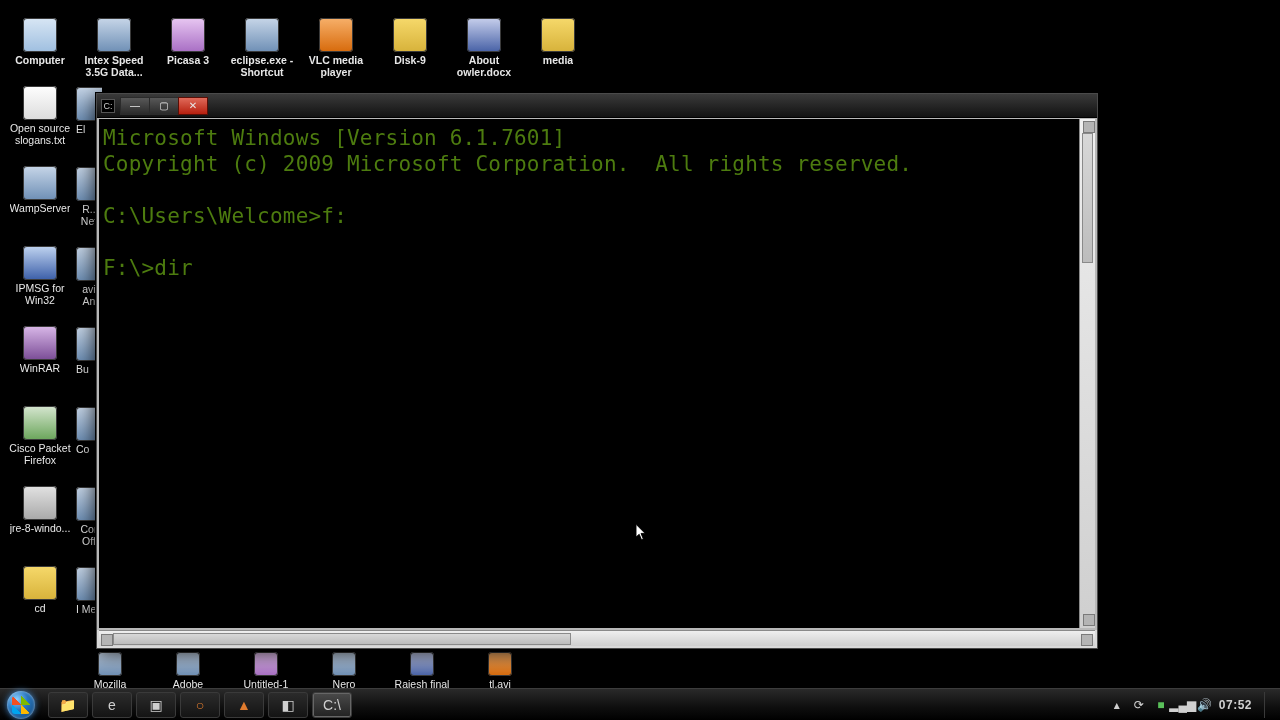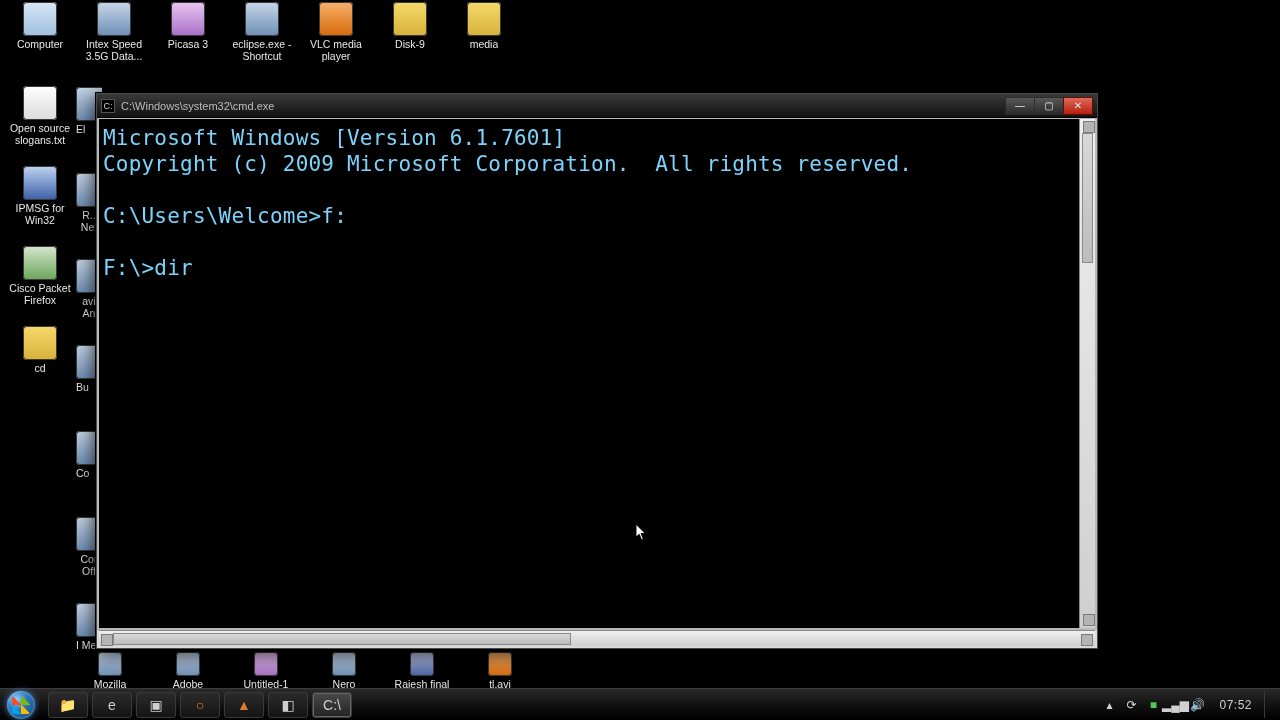--- a/index.html
+++ b/index.html
@@ -8,26 +8,27 @@
   
   .desktop {
     position: relative;
     width: 1280px;
     height: 720px;
     background: #000;
   }
 
   .icon-grid {
     position: absolute;
-    top: 0; left: 4px;
+    top: 16px; left: 4px;
     display: grid;
     grid-template-columns: repeat(8, 72px);
     grid-auto-rows: 78px;
     gap: 9px 2px;
     z-index: 1;
+    font-weight: bold;
   }
   .desktop-item {
     width: 72px;
     display: flex;
     flex-direction: column;
     align-items: center;
     color: #e8e8e8;
     font-size: 10.5px;
     text-align: center;
     line-height: 12px;
@@ -60,21 +61,21 @@
     overflow: hidden;
     text-shadow: 0 1px 1px #000;
   }
 
   
   .col2 {
     position:absolute;
     left:76px; top:85px;
     display:grid;
     grid-auto-rows:78px;
-    gap:8px;
+    gap:2px;
     z-index:1;
   }
   .col2 .desktop-item { width:26px; overflow:hidden; align-items:flex-start;}
   .col2 .desktop-item .glyph{ margin-left:0;}
 
   
   .row-bottom {
     position:absolute;
     left:80px; top:650px;
     display:flex;
@@ -126,21 +127,21 @@
     flex:1;
     border:2px solid #b8b8b8;
     border-top:1px solid #b8b8b8;
     background:#000;
     display:flex;
     position:relative;
   }
   .cmd-body{
     flex:1;
     padding: 6px 4px 4px 4px;
-    color:#7dd3fc;
+    color:#4d7c0f;
     font-family: "Consolas","Lucida Console",monospace;
     font-size: 21px;
     line-height: 26px;
     letter-spacing:.2px;
     white-space: pre;
     overflow:hidden;
   }
   .vscroll{
     width:16px;
     background:linear-gradient(#efefef,#cfcfcf);
@@ -226,21 +227,21 @@
   .tb-item.active{ background:linear-gradient(#4a4a4a,#222); box-shadow:inset 0 0 0 1px #666;}
   .tb-item.ff{ color:#e07b2e;}
   .tb-item.vlc{ color:#e07b2e;}
 
   .tray{
     margin-left:auto; display:flex; align-items:center; gap:6px;
     padding:0 6px; color:#d0d0d0; font-size:11px;
   }
   .tray .ticon{ width:16px;height:16px; display:flex;align-items:center;justify-content:center; font-size:12px;}
   .tray .ticon.green{ color:#5ac05a;}
-  .tray .clock{ font-size:12px; letter-spacing:.5px; margin-left:8px;}
+  .tray .clock{ font-size:12px; letter-spacing:.5px; margin-left:0;font-weight:bold;}
   .tray .showdesk{ width:10px;height:26px;border-left:1px solid #3a3a3a;margin-left:6px;}
 
 </style>
 </head>
 <body>
 
 <div class="desktop">
 
   <div class="icon-grid" id="row1">
       <div class="desktop-item">
@@ -261,37 +262,53 @@
       </div>
       <div class="desktop-item">
         <div class="glyph vlc"></div>
         <span class="label">VLC media player</span>
       </div>
       <div class="desktop-item">
         <div class="glyph folder"></div>
         <span class="label">Disk-9</span>
       </div>
       <div class="desktop-item">
+        <div class="glyph doc"></div>
+        <span class="label">About owler.docx</span>
+      </div>
+      <div class="desktop-item">
         <div class="glyph folder"></div>
         <span class="label">media</span>
       </div>
     </div>
 
   <div id="col1rest" style="position:absolute;left:4px;top:84px;display:grid;grid-auto-rows:78px;gap:2px;z-index:1;">
       <div class="desktop-item">
         <div class="glyph txt"></div>
         <span class="label">Open source slogans.txt</span>
       </div>
       <div class="desktop-item">
+        <div class="glyph exe"></div>
+        <span class="label">WampServer</span>
+      </div>
+      <div class="desktop-item">
         <div class="glyph ipmsg"></div>
         <span class="label">IPMSG for Win32</span>
       </div>
       <div class="desktop-item">
+        <div class="glyph rar"></div>
+        <span class="label">WinRAR</span>
+      </div>
+      <div class="desktop-item">
         <div class="glyph cisco"></div>
         <span class="label">Cisco Packet Firefox</span>
+      </div>
+      <div class="desktop-item">
+        <div class="glyph java"></div>
+        <span class="label">jre-8-windo...</span>
       </div>
       <div class="desktop-item">
         <div class="glyph folder"></div>
         <span class="label">cd</span>
       </div>
     </div>
 
   <div class="col2" id="col2">
       <div class="desktop-item">
         <div class="glyph exe"></div>
@@ -346,21 +363,20 @@
       </div>
       <div class="desktop-item">
         <div class="glyph vlc"></div>
         <span class="label">tl.avi</span>
       </div>
     </div>
 
   <div class="cmd-window">
     <div class="titlebar">
       <div class="tb-icon">C:</div>
-      <div class="tb-title">C:\Windows\system32\cmd.exe</div>
       <div class="win-btns">
         <div class="win-btn">—</div>
         <div class="win-btn">▢</div>
         <div class="win-btn close">✕</div>
       </div>
     </div>
     <div class="cmd-body-wrap">
       <pre class="cmd-body" id="cmdbody">Microsoft Windows [Version 6.1.7601]
 Copyright (c) 2009 Microsoft Corporation.  All rights reserved.
 

